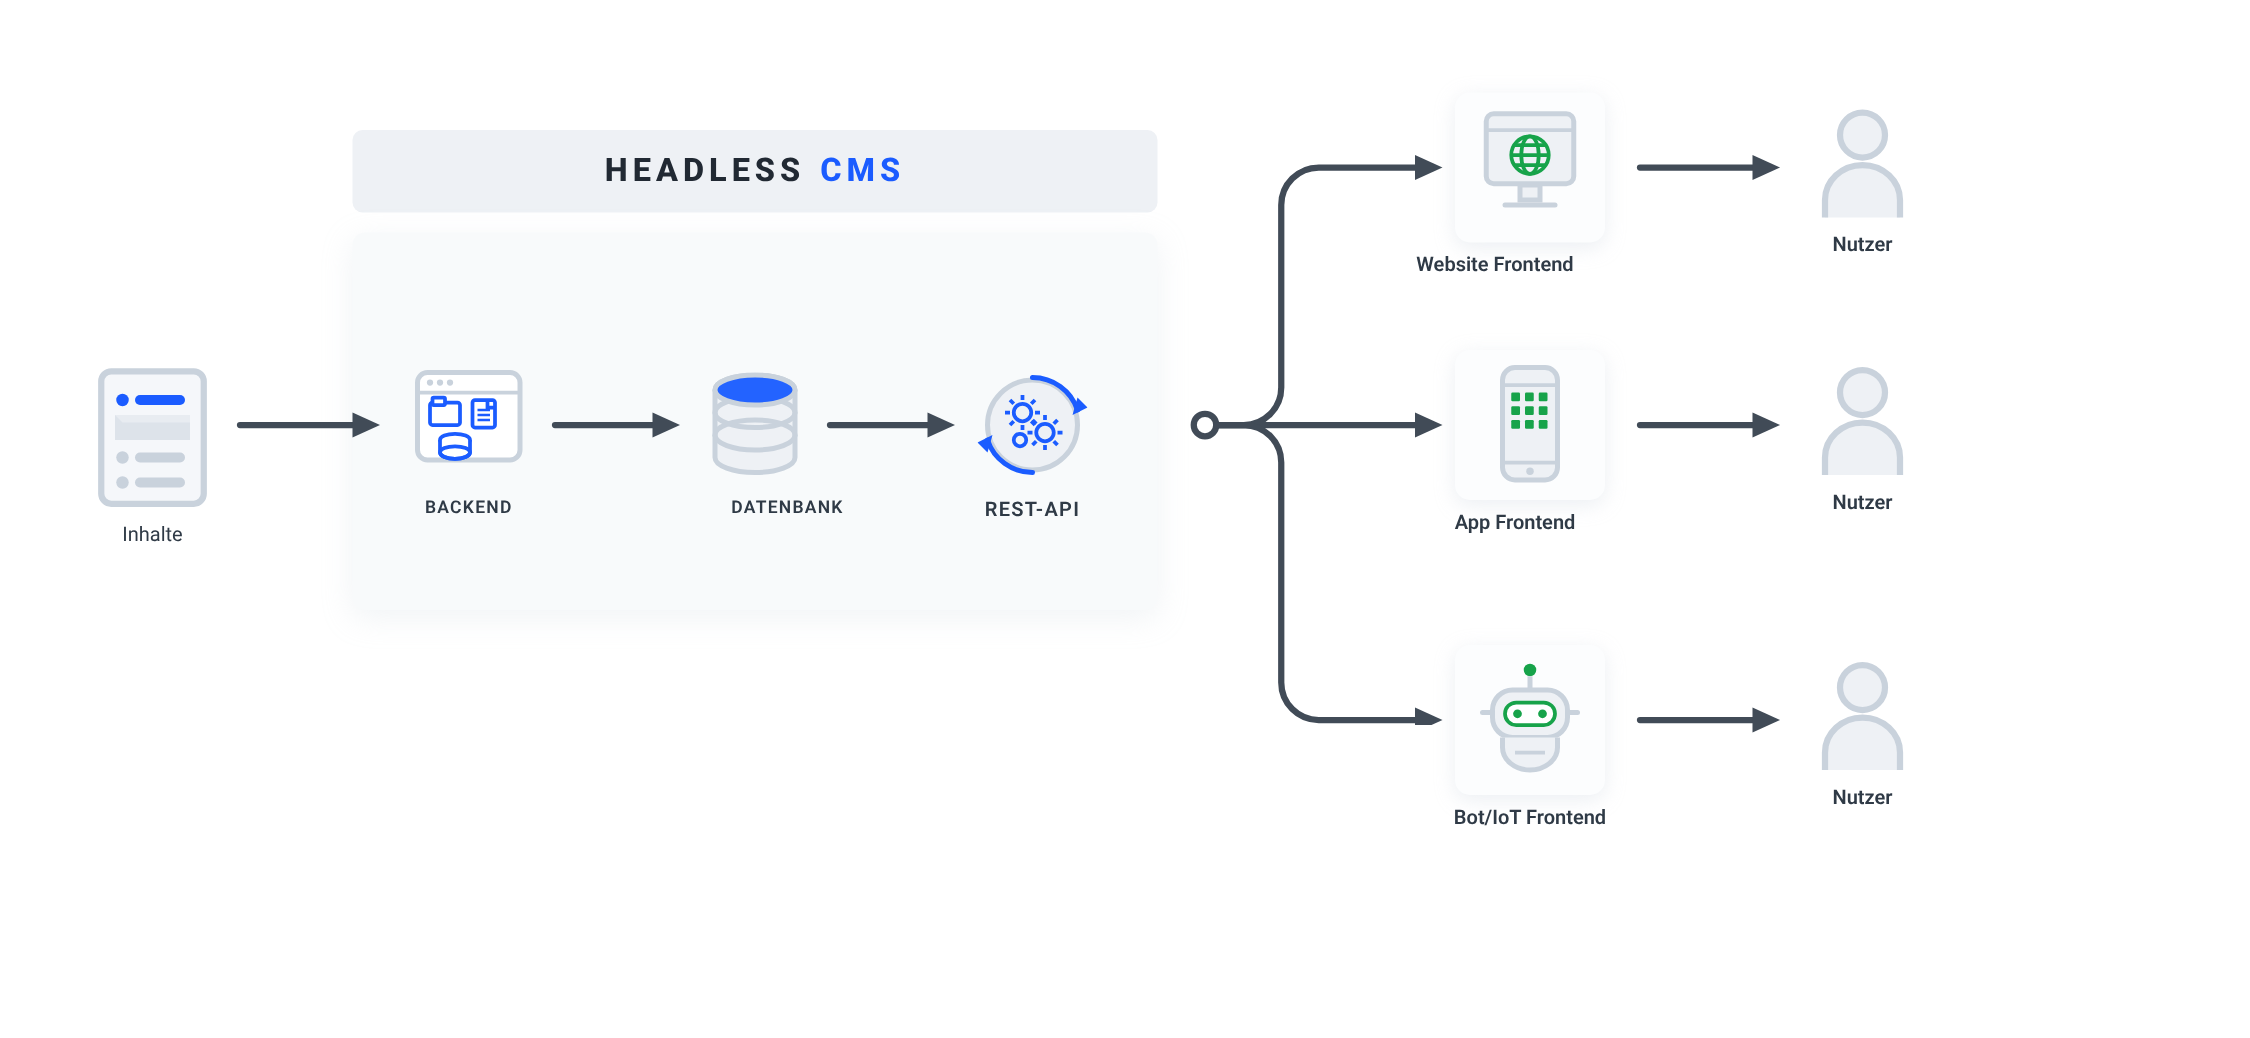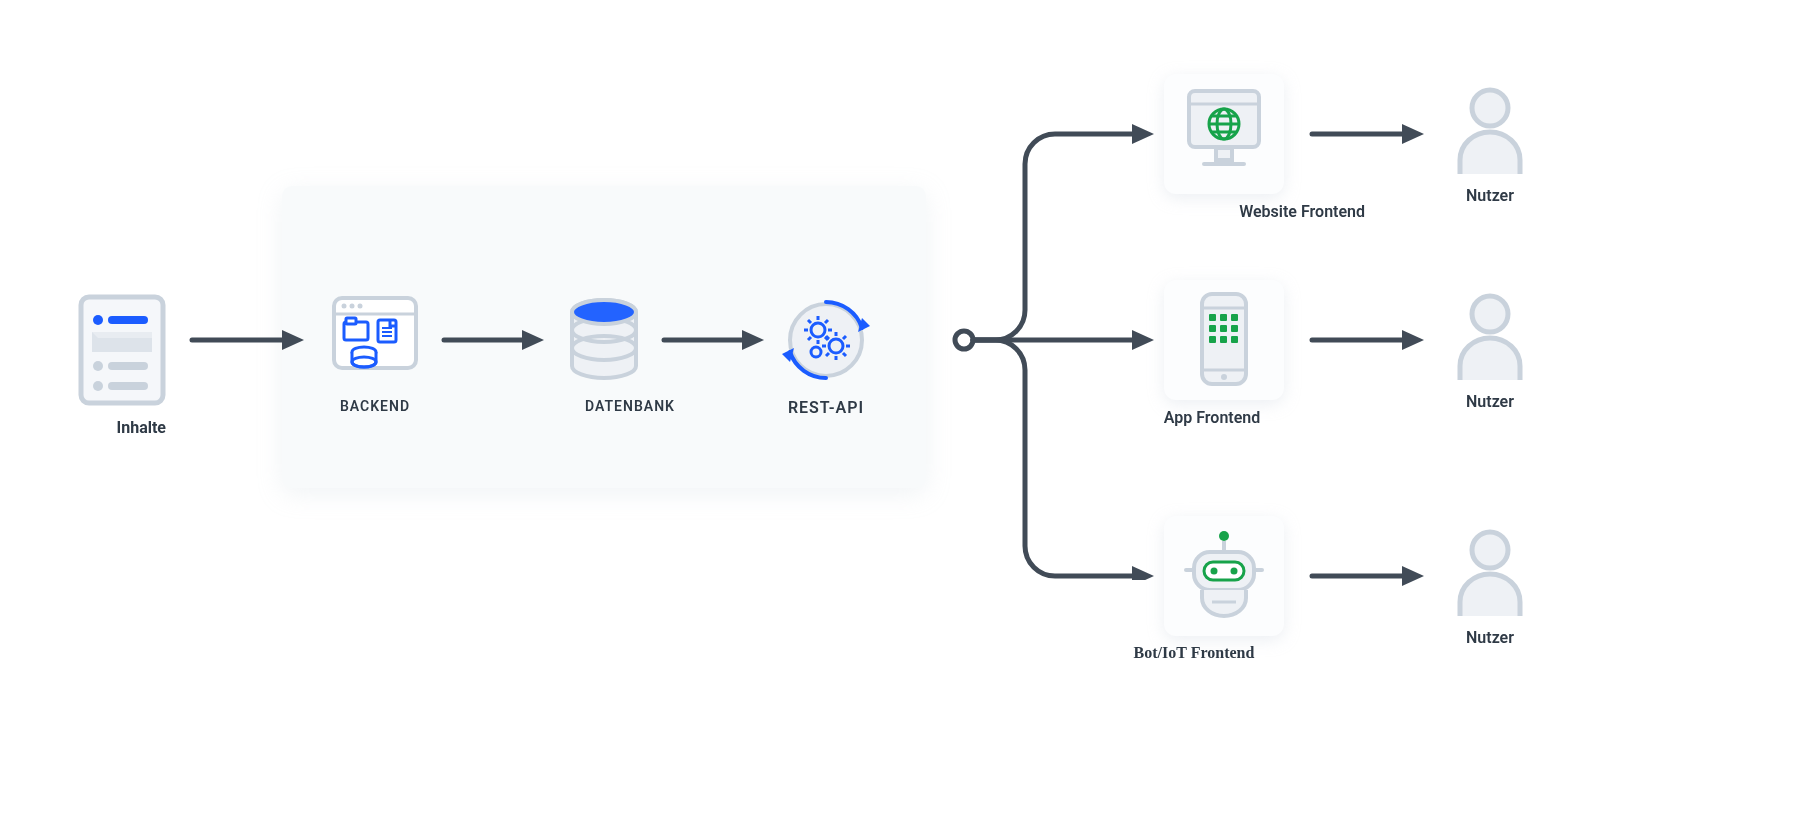--- a/index.html
+++ b/index.html
@@ -9,35 +9,39 @@
   .title-bar span.cms{color:#1b5cff;margin-left:12px;}
   .cms-body{position:absolute;background:#f8fafb;border-radius:10px;box-shadow:0 6px 24px rgba(200,210,220,.25);}
   .card{position:absolute;background:#fcfdfe;border-radius:12px;box-shadow:0 4px 16px rgba(200,210,220,.35);}
   svg.abs{position:absolute;}
 </style>
 </head>
 <body>
 
 <div class="stage">
 
+  <div class="title-bar" style="left:282px;top:104px;width:644px;height:66px;">
+    <span>HEADLESS</span>
+    <span class="cms">CMS</span>
+  </div>
 
   <div class="cms-body" style="left:282px;top:186px;width:644px;height:302px;"></div>
 
   <svg class="abs" style="left:78px;top:294px;" width="88" height="112" viewBox="0 0 88 112">
     <rect x="3" y="3" width="82" height="106" rx="8" fill="#f5f7fa" stroke="#c9d2dc" stroke-width="5"></rect>
     <circle cx="20" cy="26" r="5" fill="#1b5cff"></circle>
     <rect x="30" y="22" width="40" height="8" rx="4" fill="#1b5cff"></rect>
     <polygon points="14,38 74,38 74,58 14,58" fill="#dde3ea"></polygon>
     <polygon points="20,44 74,44 74,38 14,38" fill="#e8ecf1"></polygon>
     <circle cx="20" cy="72" r="5" fill="#c9d2dc"></circle>
     <rect x="30" y="68" width="40" height="8" rx="4" fill="#c9d2dc"></rect>
     <circle cx="20" cy="92" r="5" fill="#c9d2dc"></circle>
     <rect x="30" y="88" width="40" height="8" rx="4" fill="#c9d2dc"></rect>
   </svg>
-  <div class="label" style="left:78px;top:418px;width:88px;text-align:right;font-weight:700;">Inhalte</div>
+  <div class="label" style="left:78px;top:418px;width:88px;text-align:center;font-weight:400;">Inhalte</div>
 
   <svg class="abs" style="left:186px;top:326px;" width="120" height="28">
     <line x1="6" y1="14" x2="100" y2="14" stroke="#414b57" stroke-width="5" stroke-linecap="round"></line>
     <polygon points="118,14 96,4 96,24" fill="#414b57"></polygon>
   </svg>
 
   <svg class="abs" style="left:330px;top:292px;" width="90" height="90" viewBox="0 0 90 90">
     <rect x="4" y="6" width="82" height="70" rx="8" fill="#ffffff" stroke="#c9d2dc" stroke-width="4"></rect>
     <line x1="4" y1="22" x2="86" y2="22" stroke="#c9d2dc" stroke-width="3"></line>
     <circle cx="14" cy="14" r="2.5" fill="#c9d2dc"></circle>
@@ -112,21 +116,21 @@
     <rect x="5" y="5" width="70" height="56" rx="6" fill="#eef1f5" stroke="#c9d2dc" stroke-width="4"></rect>
     <line x1="5" y1="18" x2="75" y2="18" stroke="#c9d2dc" stroke-width="3"></line>
     <rect x="32" y="62" width="16" height="12" fill="#eef1f5" stroke="#c9d2dc" stroke-width="4"></rect>
     <line x1="20" y1="78" x2="60" y2="78" stroke="#c9d2dc" stroke-width="4" stroke-linecap="round"></line>
     <circle cx="40" cy="38" r="15" fill="none" stroke="#17a34a" stroke-width="3"></circle>
     <ellipse cx="40" cy="38" rx="7" ry="15" fill="none" stroke="#17a34a" stroke-width="3"></ellipse>
     <line x1="25" y1="38" x2="55" y2="38" stroke="#17a34a" stroke-width="3"></line>
     <line x1="28" y1="30" x2="52" y2="30" stroke="#17a34a" stroke-width="3"></line>
     <line x1="28" y1="46" x2="52" y2="46" stroke="#17a34a" stroke-width="3"></line>
   </svg>
-  <div class="label" style="left:1185px;top:202px;width:180px;text-align:right;">Website Frontend</div>
+  <div class="label" style="left:1106px;top:202px;width:180px;">Website Frontend</div>
 
   <div class="card" style="left:1164px;top:280px;width:120px;height:120px;"></div>
   <svg class="abs" style="left:1198px;top:290px;" width="52" height="98" viewBox="0 0 52 98">
     <rect x="4" y="4" width="44" height="90" rx="10" fill="#eef1f5" stroke="#c9d2dc" stroke-width="4"></rect>
     <line x1="4" y1="18" x2="48" y2="18" stroke="#c9d2dc" stroke-width="3"></line>
     <line x1="4" y1="80" x2="48" y2="80" stroke="#c9d2dc" stroke-width="3"></line>
     <circle cx="26" cy="87" r="3" fill="#c9d2dc"></circle>
     <g fill="#17a34a">
       <rect x="11" y="24" width="7" height="7" rx="1"></rect>
         <rect x="22" y="24" width="7" height="7" rx="1"></rect>
@@ -147,21 +151,21 @@
     <line x1="42" y1="15" x2="42" y2="26" stroke="#c9d2dc" stroke-width="4"></line>
     <rect x="12" y="26" width="60" height="38" rx="16" fill="#eef1f5" stroke="#c9d2dc" stroke-width="4"></rect>
     <rect x="22" y="36" width="40" height="18" rx="9" fill="#fff" stroke="#17a34a" stroke-width="3"></rect>
     <circle cx="32" cy="45" r="3.5" fill="#17a34a"></circle>
       <circle cx="52" cy="45" r="3.5" fill="#17a34a"></circle>
     <path d="M20 64 v8 a22 18 0 0 0 44 0 v-8" fill="#eef1f5" stroke="#c9d2dc" stroke-width="4"></path>
     <line x1="30" y1="76" x2="54" y2="76" stroke="#c9d2dc" stroke-width="3"></line>
     <line x1="4" y1="44" x2="12" y2="44" stroke="#c9d2dc" stroke-width="4" stroke-linecap="round"></line>
     <line x1="72" y1="44" x2="80" y2="44" stroke="#c9d2dc" stroke-width="4" stroke-linecap="round"></line>
   </svg>
-  <div class="label" style="left:1104px;top:644px;width:180px;font-family:Liberation Serif, serif;">Bot/IoT Frontend</div>
+  <div class="label" style="left:1134px;top:644px;width:180px;">Bot/IoT Frontend</div>
 
   <svg class="abs" style="left:1306px;top:120px;" width="120" height="28">
     <line x1="6" y1="14" x2="100" y2="14" stroke="#414b57" stroke-width="5" stroke-linecap="round"></line>
     <polygon points="118,14 96,4 96,24" fill="#414b57"></polygon>
   </svg>
   <svg class="abs" style="left:1306px;top:326px;" width="120" height="28">
     <line x1="6" y1="14" x2="100" y2="14" stroke="#414b57" stroke-width="5" stroke-linecap="round"></line>
     <polygon points="118,14 96,4 96,24" fill="#414b57"></polygon>
   </svg>
   <svg class="abs" style="left:1306px;top:562px;" width="120" height="28">

